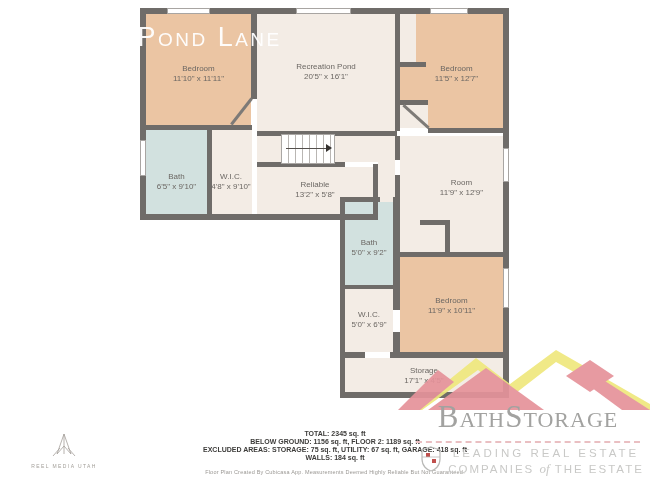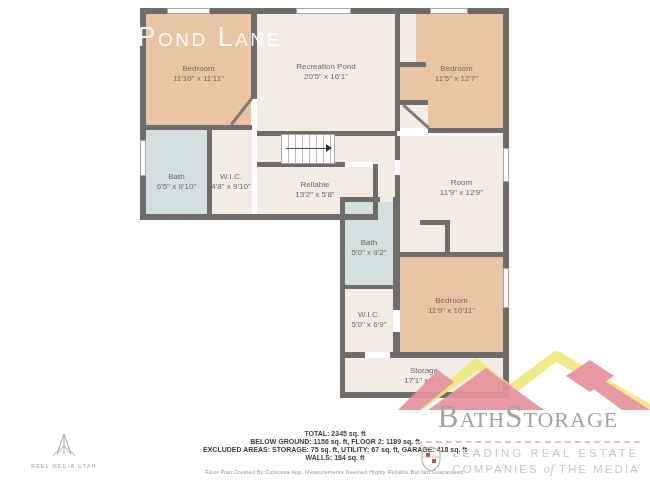--- a/index.html
+++ b/index.html
@@ -181,15 +181,15 @@
 
   <div class="wr-name"><span>Bath</span><span>Storage</span></div>
   <div class="wr-dash"></div>
   <svg class="crest" viewBox="0 0 22 26">
     <path d="M11,1 L20,4 L20,13 C20,20 15,24 11,25 C7,24 2,20 2,13 L2,4 Z" fill="none" stroke="#b9b9b7" stroke-width="1.2"></path>
     <rect x="6" y="7" width="4" height="4" fill="#c0504d"></rect>
     <rect x="12" y="13" width="4" height="4" fill="#c0504d"></rect>
     <line x1="2" y1="11" x2="20" y2="11" stroke="#b9b9b7" stroke-width="0.8"></line>
   </svg>
   <div class="wr-tag1">LEADING REAL ESTATE</div>
-  <div class="wr-tag2"><span>COMPANIES</span> <span class="of">of</span> <span>THE MEDIA</span></div>
+  <div class="wr-tag2"><span>COMPANIES</span> <span class="of">of</span> <span>THE ESTATE</span></div>
 
 </div>
 
 </body></html>

